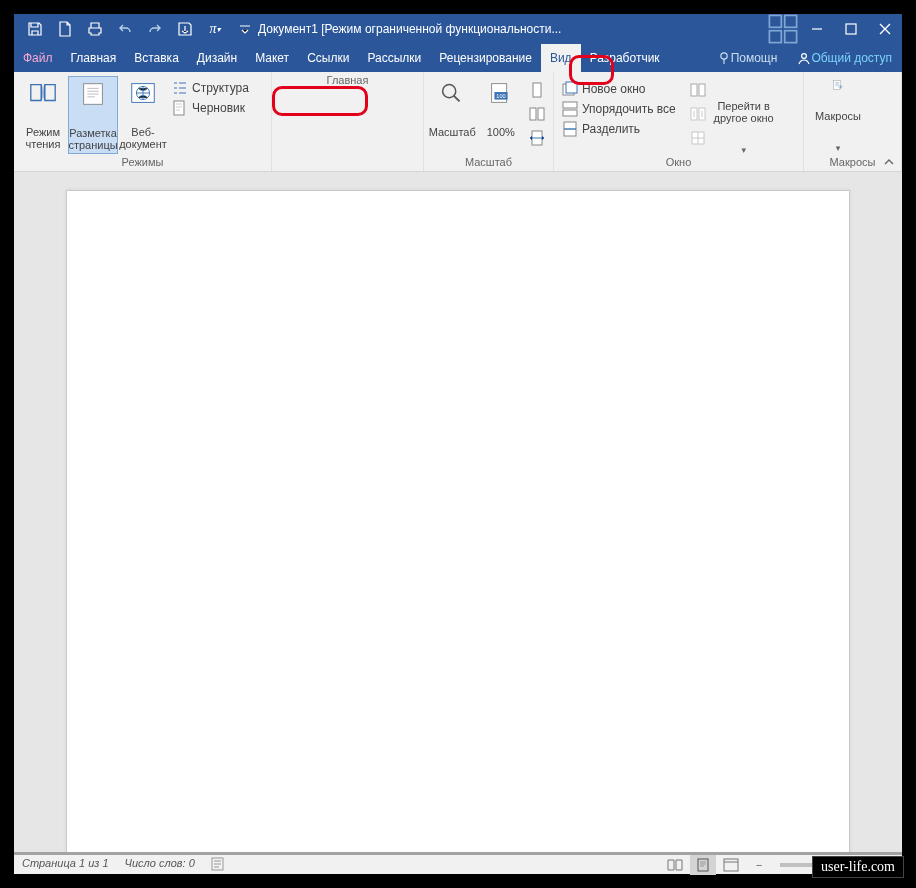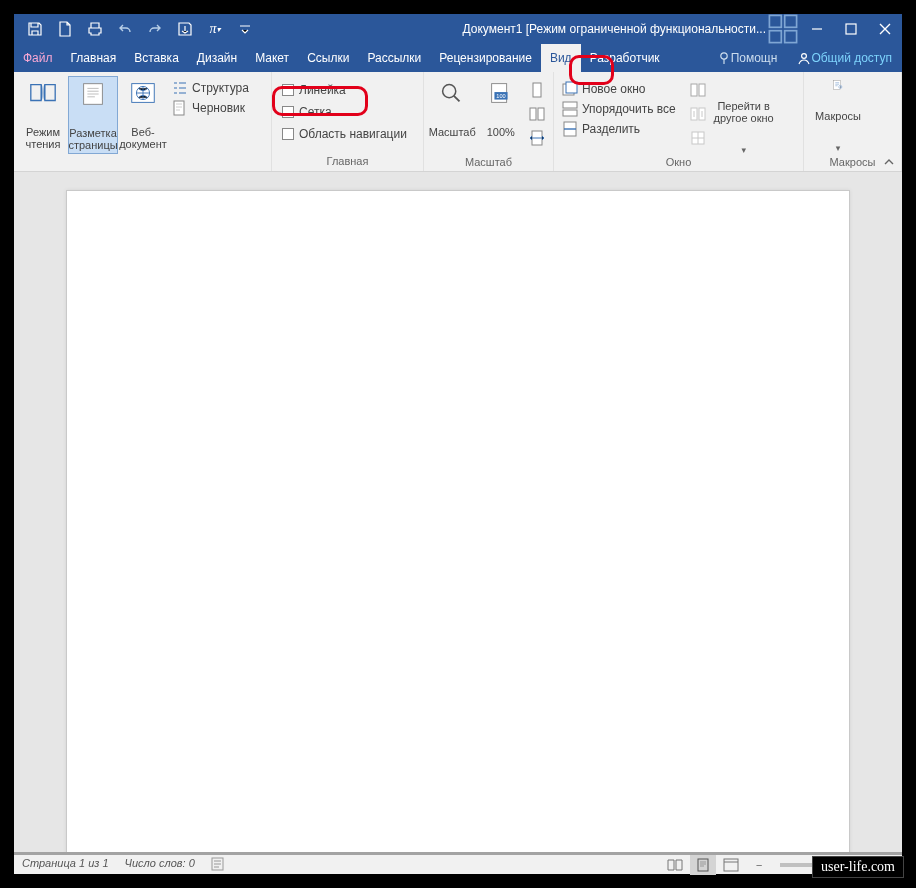--- a/index.html
+++ b/index.html
@@ -3,21 +3,21 @@
 <meta charset="utf-8">
 <style>
   * { box-sizing: border-box; margin: 0; padding: 0; font-family: "Segoe UI", Tahoma, sans-serif; }
   body { background: #000; width: 916px; height: 888px; position: relative; overflow: hidden; }
   .frame { position: absolute; left: 14px; top: 14px; width: 888px; height: 860px; background: #fff; display: flex; flex-direction: column; }
   
   .titlebar { height: 30px; background: #2b579a; display: flex; align-items: center; color: #fff; font-size: 12px; }
   .qat { display: flex; align-items: center; gap: 4px; padding-left: 8px; }
   .qat-btn { width: 26px; height: 26px; display: flex; align-items: center; justify-content: center; color: #fff; cursor: pointer; }
   .qat-btn svg { width: 16px; height: 16px; }
-  .title-text { flex: 1; text-align: right; font-size: 12px; color: #fff; white-space: nowrap; overflow: hidden; }
+  .title-text { flex: 1; text-align: left; font-size: 12px; color: #fff; white-space: nowrap; overflow: hidden; }
   .win-controls { display: flex; }
   .winbtn { width: 34px; height: 30px; display: flex; align-items: center; justify-content: center; color: #fff; cursor: pointer; }
   .winbtn svg { width: 12px; height: 12px; }
   .office-logo { width: 34px; height: 30px; display:flex; align-items:center; justify-content:center; }
   
   .tabs-row { height: 28px; background: #2b579a; display: flex; align-items: stretch; color: #fff; font-size: 12px; }
   .tab { padding: 0 9px; display: flex; align-items: center; cursor: pointer; position: relative; }
   .tab.file { color: #f9a8d4; }
   .tab.active { background: #f1f1f1; color: #2b579a; font-weight: normal; }
   .tabs-spacer { flex: 1; }
@@ -191,39 +191,24 @@
           </div>
           <div class="smallitem">
             <svg viewBox="0 0 16 16">
                 <rect x="2" y="1" width="10" height="14" fill="#fff" stroke="#888"></rect>
                 <path stroke="#ccc" d="M4 4h6M4 7h6M4 10h4"></path>
               </svg>
             <span>Черновик</span>
           </div>
         </div>
       </div>
+      <div class="group-label">Режимы</div>
     </div>
 
     <div class="group" style="width:152px">
-      <div class="group-body">
-          <div class="vstack" style="padding-top:3px">
-        <label class="chk">
-              <span class="box"></span>
-              <span>Линейка</span>
-            </label>
-        <label class="chk">
-              <span class="box"></span>
-              <span>Сетка</span>
-            </label>
-        <label class="chk">
-              <span class="box"></span>
-              <span>Область навигации</span>
-            </label>
-      </div>
-        </div>
       <div class="group-label">Главная</div>
     </div>
 
     <div class="group" style="width:130px">
       <div class="group-body">
         <div class="bigbtn">
           <svg viewBox="0 0 32 26">
               <circle cx="13" cy="11" r="7" fill="none" stroke="#555" stroke-width="1.6"></circle>
               <path stroke="#555" stroke-width="2" d="M18 16l6 6"></path>
             </svg>

